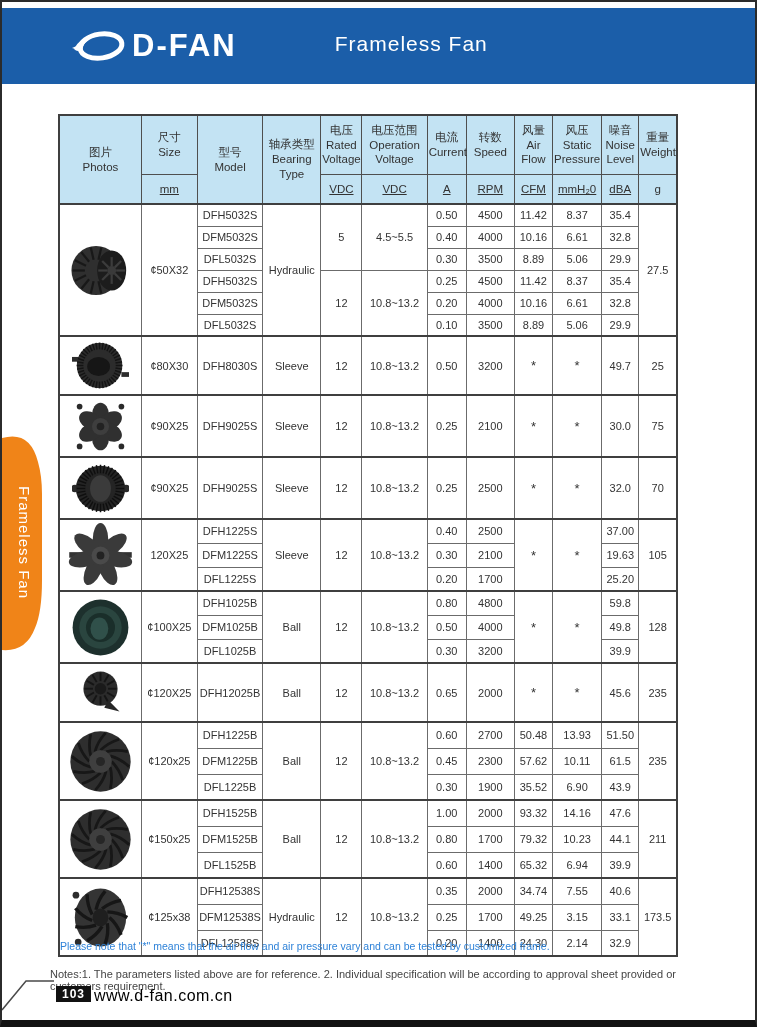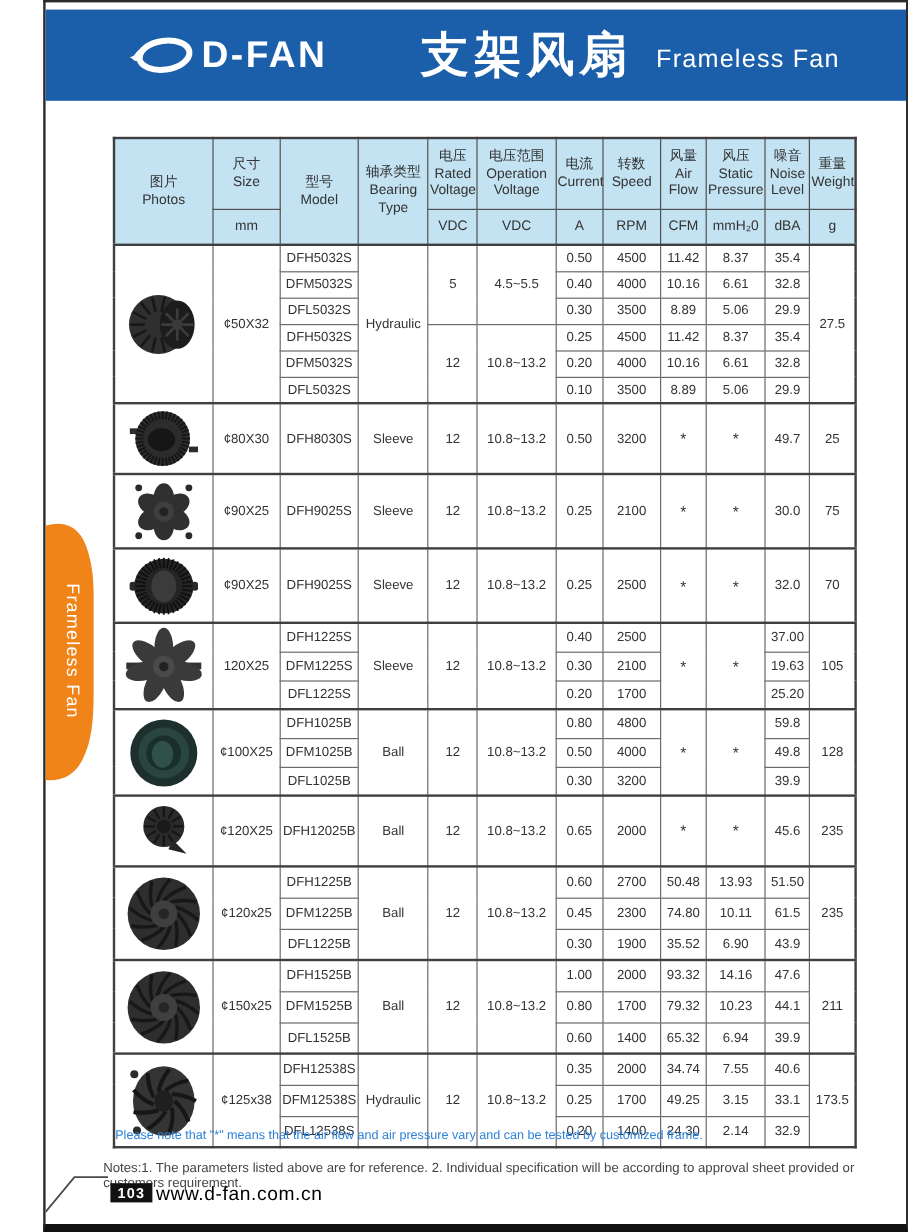--- a/index.html
+++ b/index.html
@@ -1,17 +1,17 @@
 <!DOCTYPE html>
 <html><head>
 <meta charset="utf-8">
 <style>
   html,body{margin:0;padding:0;}
   body{width:757px;height:1027px;background:#fff;font-family:"Liberation Sans",sans-serif;position:relative;overflow:hidden;}
-  .page{position:absolute;inset:0;box-sizing:border-box;border:2px solid #2b2b2b;border-bottom:7px solid #121212;background:#fff;margin-left:36px;}
+  .page{position:absolute;inset:0;box-sizing:border-box;border:2px solid #2b2b2b;border-bottom:7px solid #121212;background:#fff;}
 
   
   .topbar{position:absolute;left:0;right:0;top:6px;height:76px;background:#1b5ea9;display:flex;align-items:center;}
   .logo{display:flex;align-items:center;margin-left:70px;}
   .logo svg{display:block;}
   .logo-text{color:#fff;font-size:31px;font-weight:bold;letter-spacing:2px;margin-left:6px;}
   .titles{display:flex;align-items:flex-end;margin-left:78px;}
   .title-cn{color:#fff;font-size:40px;font-weight:600;letter-spacing:4px;line-height:1;}
   .title-en{color:#fff;font-size:21px;margin-left:20px;padding-bottom:4px;letter-spacing:1px;}
 
@@ -21,21 +21,21 @@
   .tab-label{position:absolute;left:11px;top:28px;height:174px;color:#fff;font-size:15px;letter-spacing:1px;
              writing-mode:vertical-rl;text-align:center;width:20px;}
 
   
   table.spec{position:absolute;left:56px;top:112px;width:620px;border-collapse:collapse;table-layout:fixed;
              font-size:11px;color:#333;border:2px solid #3f3f3f;}
   table.spec th{background:#c3e3f3;font-weight:normal;font-size:11.5px;color:#333;border:1px solid #4f4f4f;
                 line-height:1.3;padding:2px 1px;}
   table.spec td{border:1px solid #6b6b6b;text-align:center;padding:0 1px;background:#fff;}
   table.spec tbody{border-top:2px solid #3f3f3f;}
-  .unit-row th{height:24px;font-size:11.5px;}
+  .unit-row th{height:24px;font-size:11.5px;text-decoration:underline;}
   .hdr-row th{height:54px;}
   td.photo-cell{padding:0;}
   .photo-wrap{display:flex;align-items:center;justify-content:center;}
   .star-mark{font-size:13px;}
 
   
   .note-blue{position:absolute;left:58px;top:938px;font-size:10.5px;color:#2e82d8;}
   .notes-line{position:absolute;left:48px;top:966px;font-size:11px;color:#454545;width:660px;}
   .corner-svg{position:absolute;left:0;bottom:8px;}
   .page-num{position:absolute;left:54px;top:984px;background:#111;color:#fff;font-size:12px;font-weight:bold;
@@ -50,21 +50,20 @@
   <div class="topbar">
     <div class="logo">
       <svg width="54" height="34" viewBox="0 0 54 34">
         <ellipse cx="29" cy="17" rx="21" ry="12" fill="none" stroke="#fff" stroke-width="5" transform="rotate(-8 29 17)"></ellipse>
         <path d="M2,20 Q8,8 24,6 Q12,12 10,20 Q6,24 2,20 Z" fill="#fff"></path>
         <path d="M0,19 L12,14 L10,22 Z" fill="#fff"></path>
       </svg>
       <span class="logo-text">D-FAN</span>
     </div>
     <div class="titles">
-      <span class="title-cn">支架风扇</span>
       <span class="title-en">Frameless Fan</span>
     </div>
   </div>
 
   <div class="side-tab">
     <svg width="44" height="230" viewBox="0 0 44 230">
       <path d="M0,10 Q28,2 36,34 Q40,48 40,66 L40,152 Q40,184 33,200 Q24,224 0,222 Z" fill="#f08418"></path>
     </svg>
     <span class="tab-label">Frameless Fan</span>
   </div>
@@ -506,21 +505,21 @@
           <td>2700</td>
           <td>50.48</td>
           <td>13.93</td>
           <td>51.50</td>
           <td rowspan="3">235</td>
         </tr>
         <tr style="height: 26px;">
           <td>DFM1225B</td>
           <td>0.45</td>
           <td>2300</td>
-          <td>74.80</td>
+          <td>57.62</td>
           <td>10.11</td>
           <td>61.5</td>
         </tr>
         <tr style="height: 26px;">
           <td>DFL1225B</td>
           <td>0.30</td>
           <td>1900</td>
           <td>35.52</td>
           <td>6.90</td>
           <td>43.9</td>

